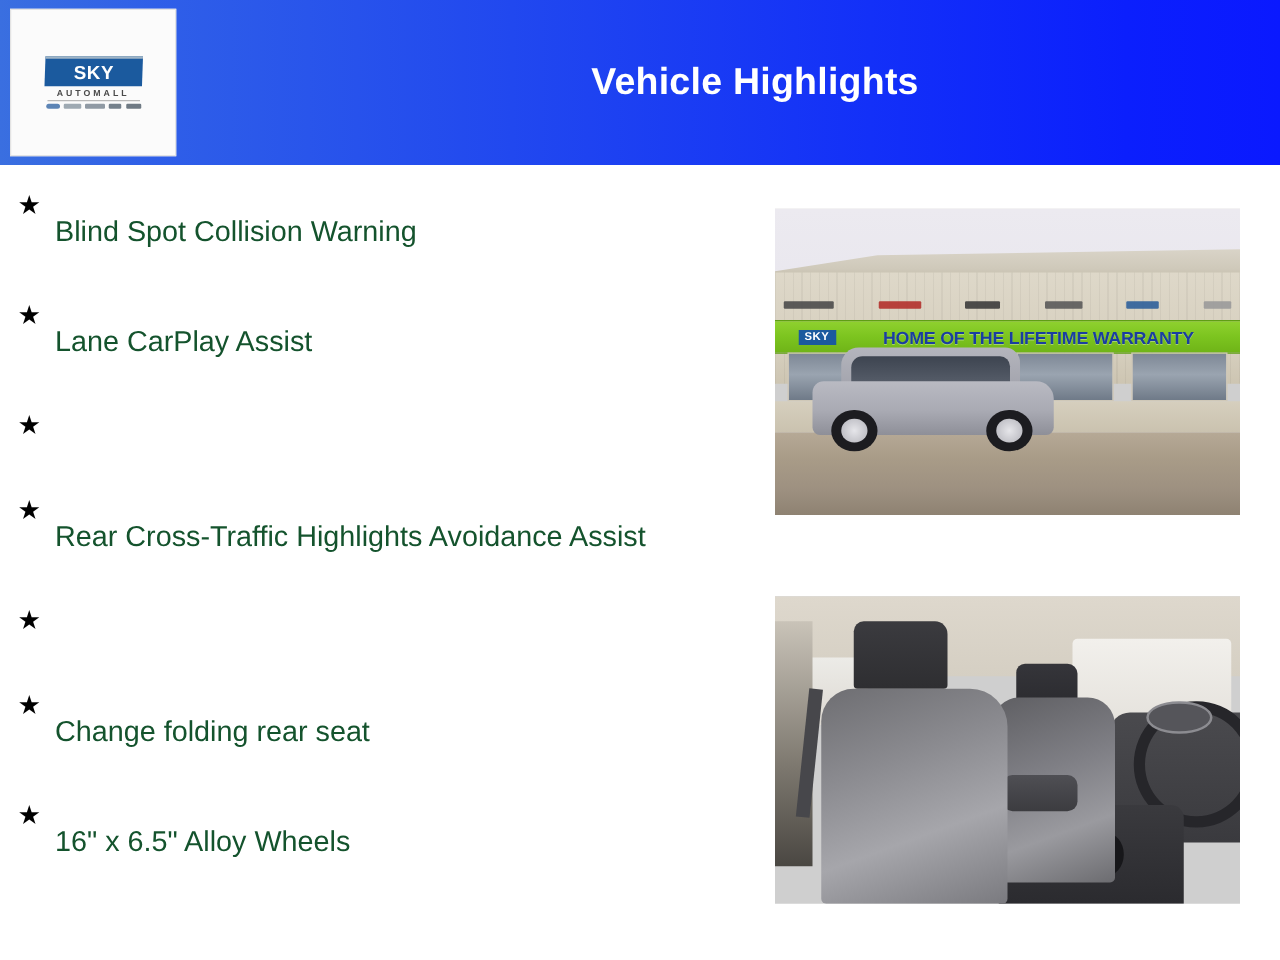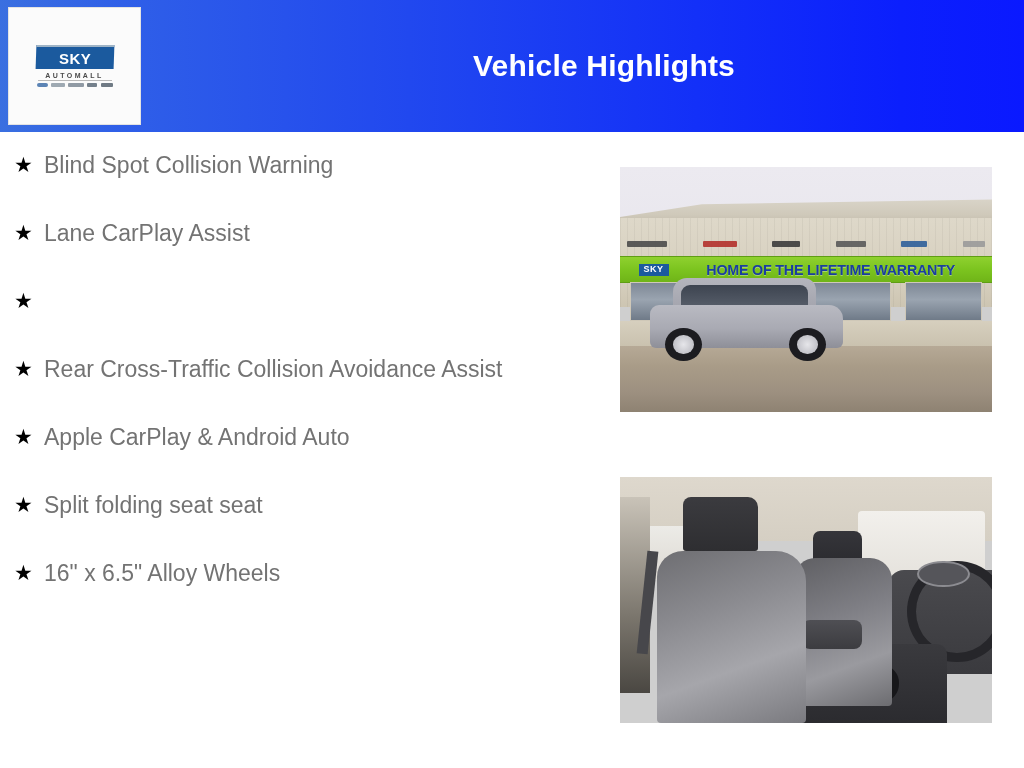--- a/index.html
+++ b/index.html
@@ -129,22 +129,23 @@
     flex: 0 0 auto;
     width: 30px;
     font-size: 21px;
     line-height: 30px;
     color: #000000;
     text-align: left;
   }
   .bullet-text {
     font-size: 23px;
     line-height: 30px;
-    color: #737373;
+    color: #14532d;
     max-width: 530px;
+    margin-top: 20px;
   }
 
   
   .photo {
     position: absolute;
     overflow: hidden;
     background: #cfcfcf;
   }
   .photo-exterior {
     left: 620px;
@@ -363,31 +364,30 @@
     <span class="bullet-star">★</span>
     <span class="bullet-text">Lane CarPlay Assist</span>
   </div>
 
   <div class="bullet">
     <span class="bullet-star">★</span>
   </div>
 
   <div class="bullet">
     <span class="bullet-star">★</span>
-    <span class="bullet-text">Rear Cross-Traffic Collision Avoidance Assist</span>
-  </div>
-
-  <div class="bullet">
-    <span class="bullet-star">★</span>
-    <span class="bullet-text">Apple CarPlay &amp; Android Auto</span>
-  </div>
-
-  <div class="bullet">
-    <span class="bullet-star">★</span>
-    <span class="bullet-text">Split folding seat seat</span>
+    <span class="bullet-text">Rear Cross-Traffic Highlights Avoidance Assist</span>
+  </div>
+
+  <div class="bullet">
+    <span class="bullet-star">★</span>
+  </div>
+
+  <div class="bullet">
+    <span class="bullet-star">★</span>
+    <span class="bullet-text">Change folding rear seat</span>
   </div>
 
   <div class="bullet">
     <span class="bullet-star">★</span>
     <span class="bullet-text">16" x 6.5" Alloy Wheels</span>
   </div>
 
 </div>
 
 <div class="photo photo-exterior">

